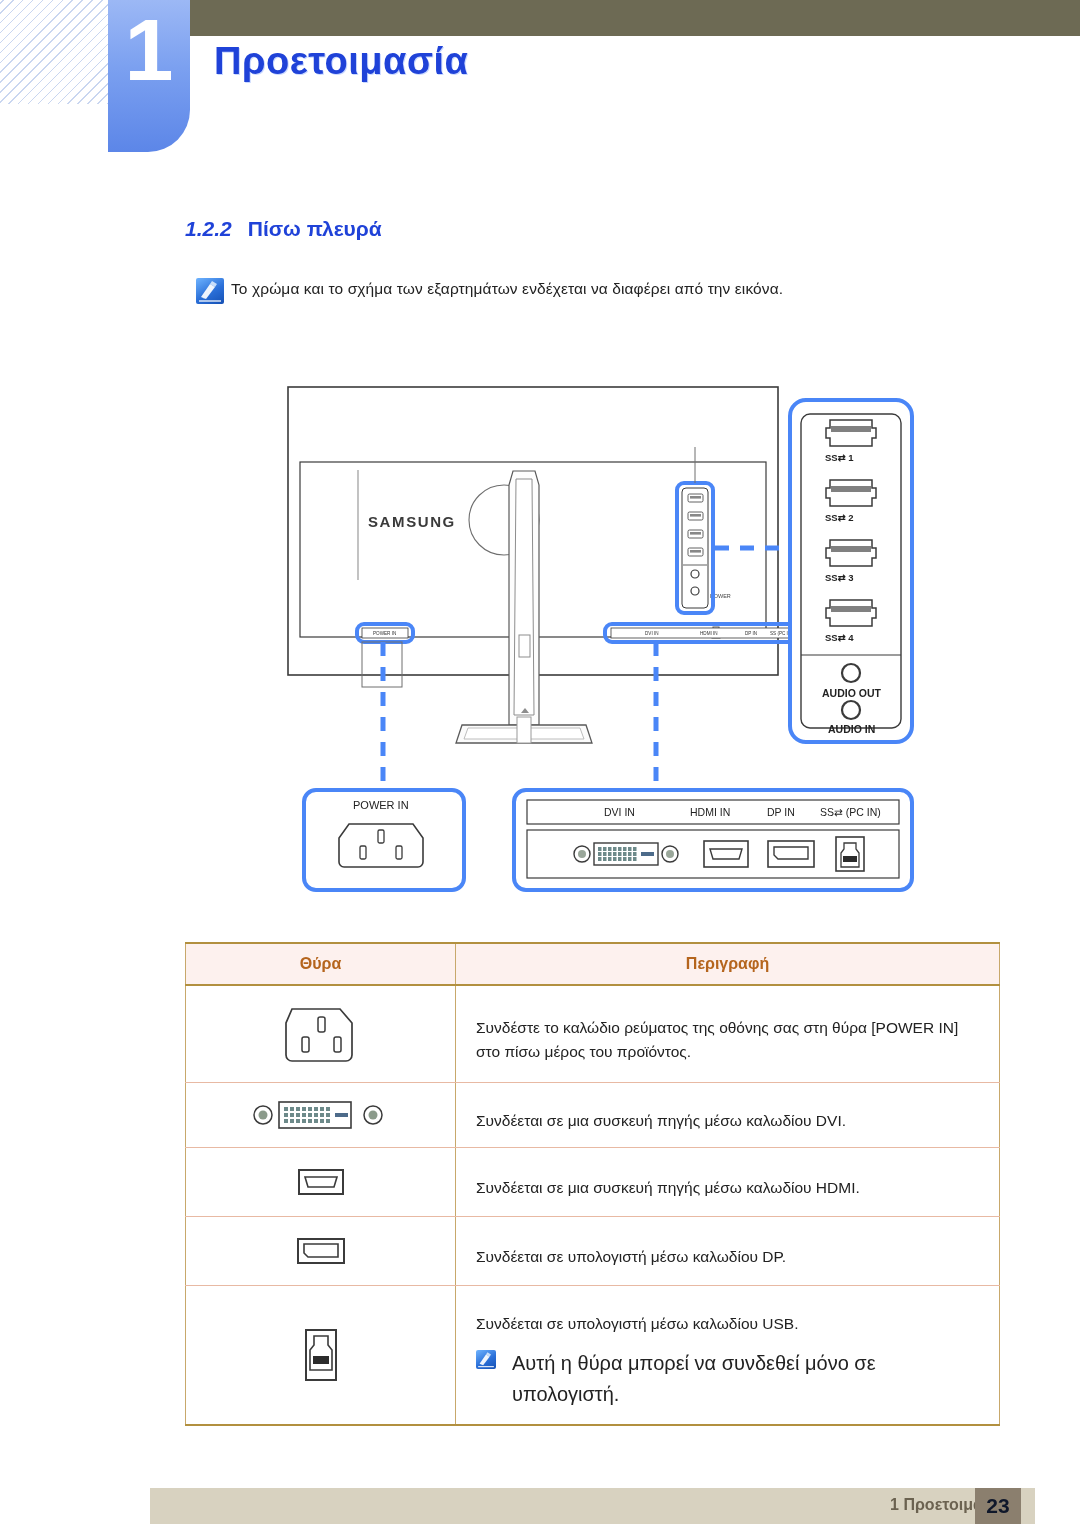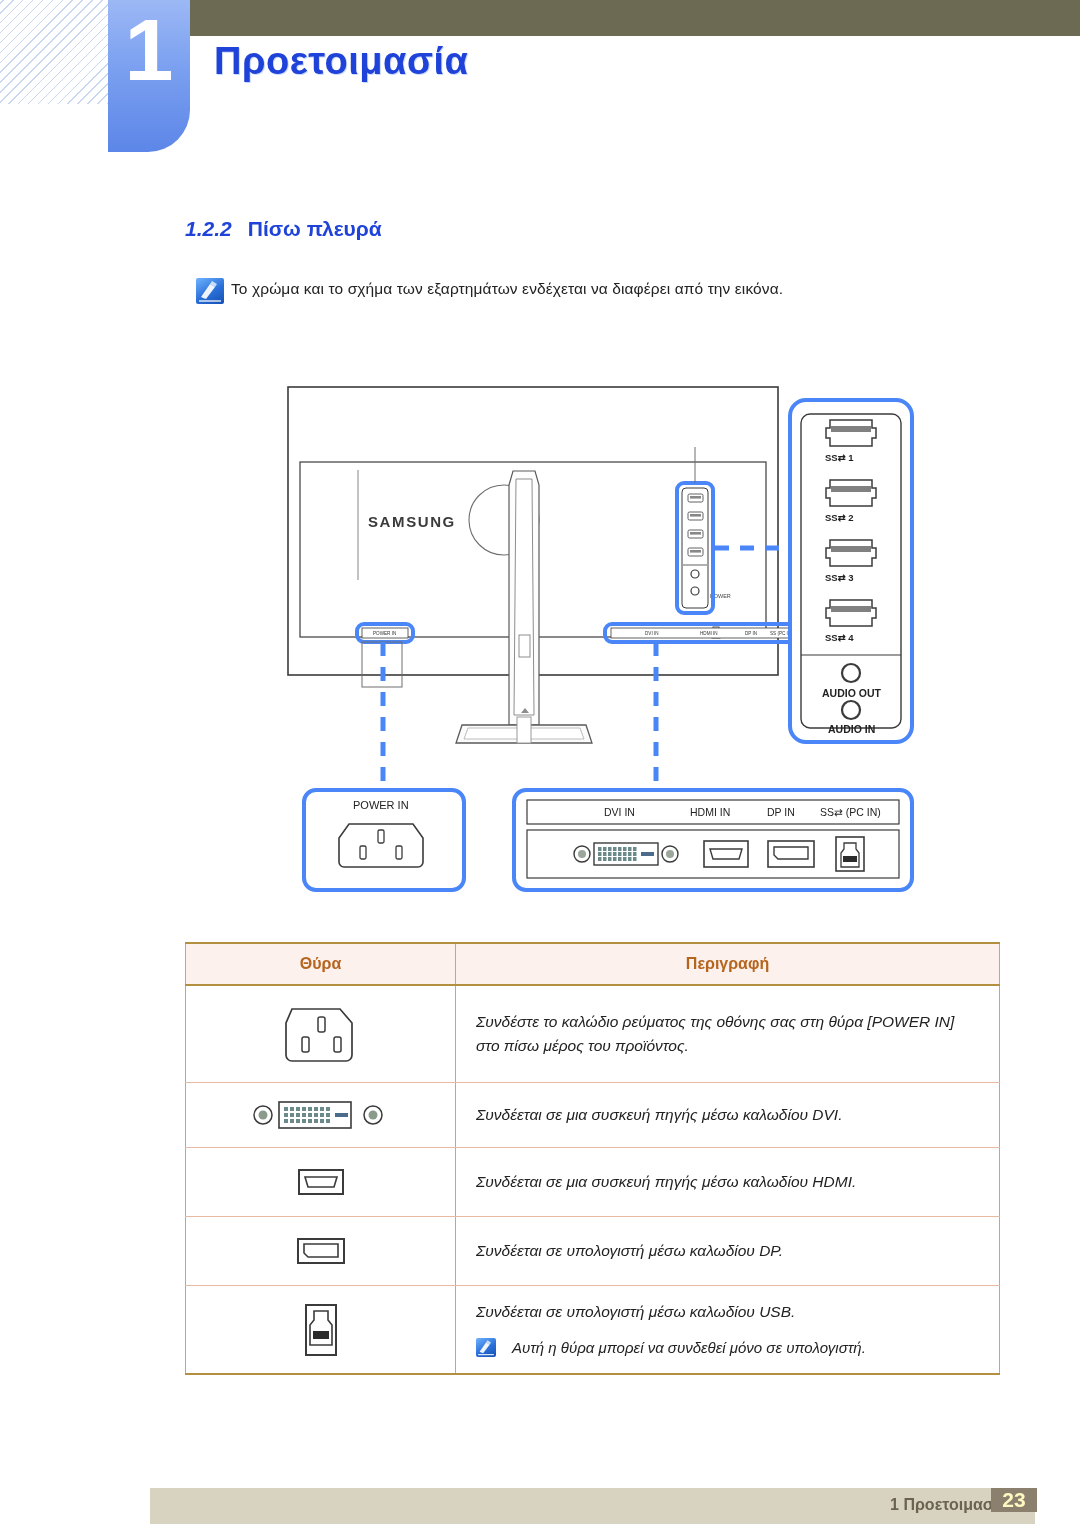--- a/index.html
+++ b/index.html
@@ -87,50 +87,50 @@
     height: 42px;
     border-top: 2px solid #b2903f;
     border-bottom: 2px solid #b2903f;
   }
   .tbl thead th.c1 { width: 270px; }
   .tbl tbody td { border-color: #e8b9a3; }
   .tbl tbody td.icon-cell {
     width: 270px; text-align: center;
   }
   .tbl tbody td.desc-cell {
-    padding: 14px 18px 14px 20px;
-    font-size: 15.5px; color: #222; line-height: 1.55; font-style: italic;
+    padding: 26px 18px 14px 20px;
+    font-size: 15.5px; color: #222; line-height: 1.55;
   }
   .tbl tbody tr td { border-left: 1px solid #c8a86b; border-right: 1px solid #c8a86b; }
   .tbl tbody tr:last-child td { border-bottom: 2px solid #b2903f; }
   .icon-cell svg { display: inline-block; vertical-align: middle; }
 
   .subnote { display: flex; align-items: flex-start; margin-top: 12px; }
   .subnote .mini-icon {
     width: 20px; height: 19px; flex: 0 0 20px; margin-right: 16px; margin-top: 2px;
     background: linear-gradient(150deg,#6fb4ff 0%, #2a6fd8 55%, #1550b4 100%);
     border-radius: 2px; overflow: hidden;
   }
   .subnote .mini-icon svg { display:block; }
-  .subnote .txt { font-size: 15px; color: #222; }
+  .subnote .txt { font-size: 20px; color: #222; }
 
   
   .footerbar {
     position: absolute; left: 150px; top: 1488px;
     width: 885px; height: 36px; background: #d8d2c0;
   }
   .footertext {
     position: absolute; right: 72px; top: 1496px;
     font-size: 16px; font-weight: bold; color: #6b6250;
   }
   .pagebox {
     position: absolute; left: 975px; top: 1488px;
-    width: 46px; height: 24px; background: #8b7f6e;
-    color: #fef9c3; font-size: 21px; font-weight: bold;
-    display: flex; align-items: center; justify-content: center; margin-left: 16px;
+    width: 46px; height: 36px; background: #8b7f6e;
+    color: #0f172a; font-size: 21px; font-weight: bold;
+    display: flex; align-items: center; justify-content: center;
   }
 </style>
 </head>
 <body>
 
 <div class="page">
 
   <div class="hatch"></div>
   <div class="olivebar"></div>
   <div class="chaptertab">

